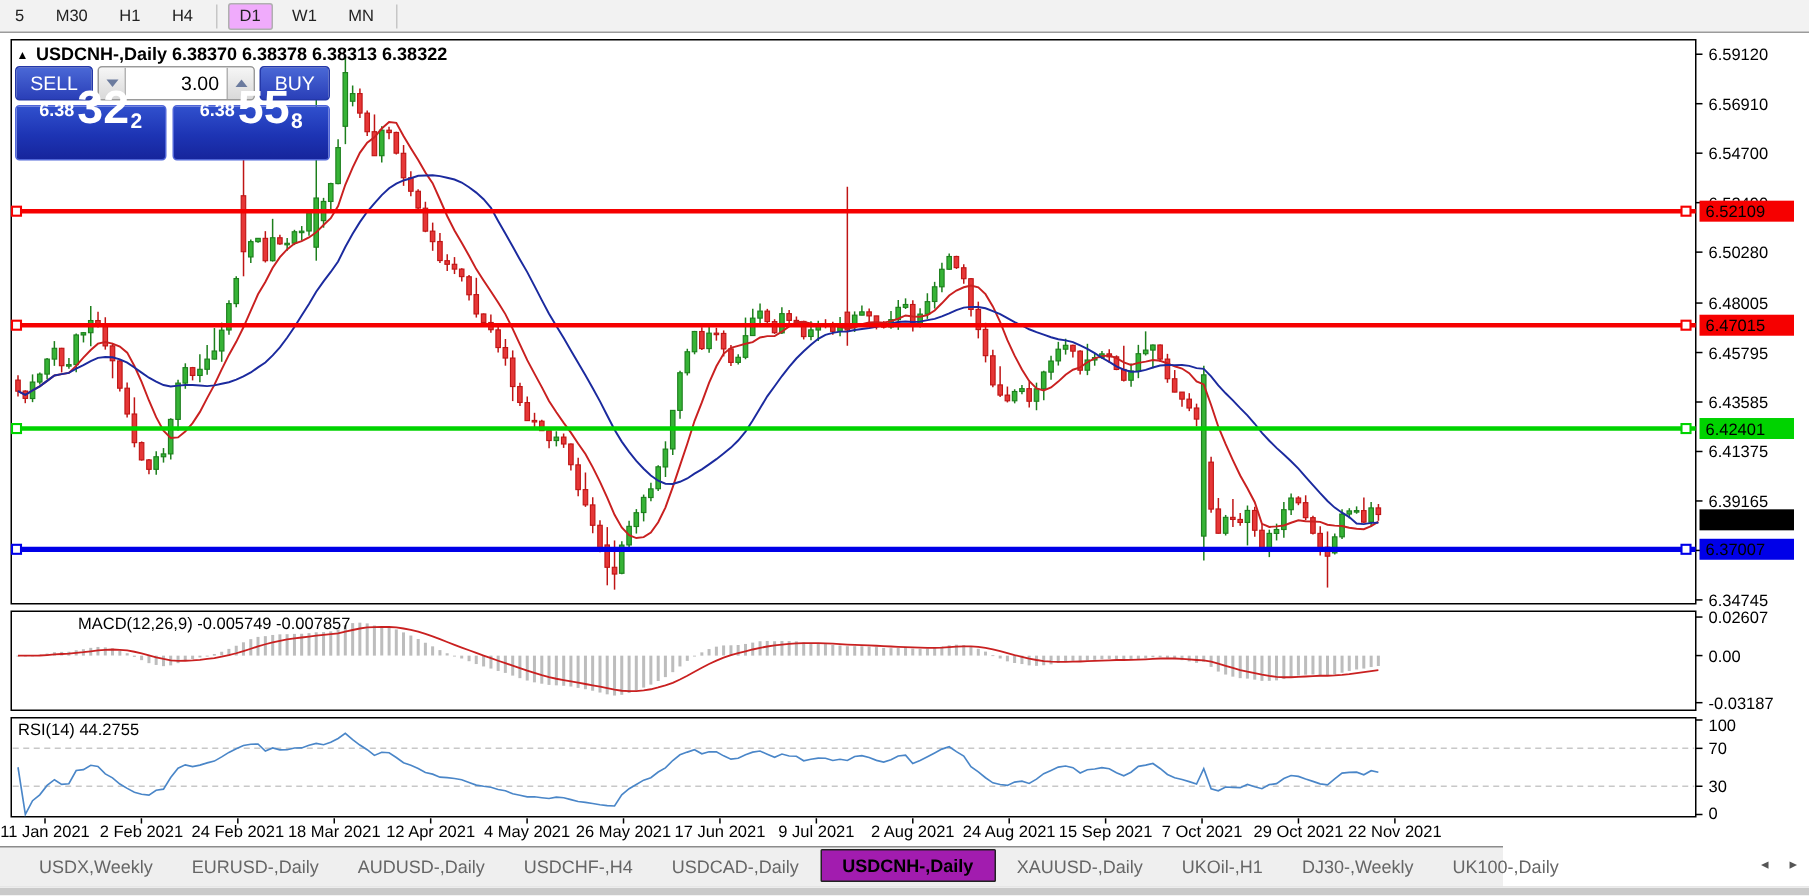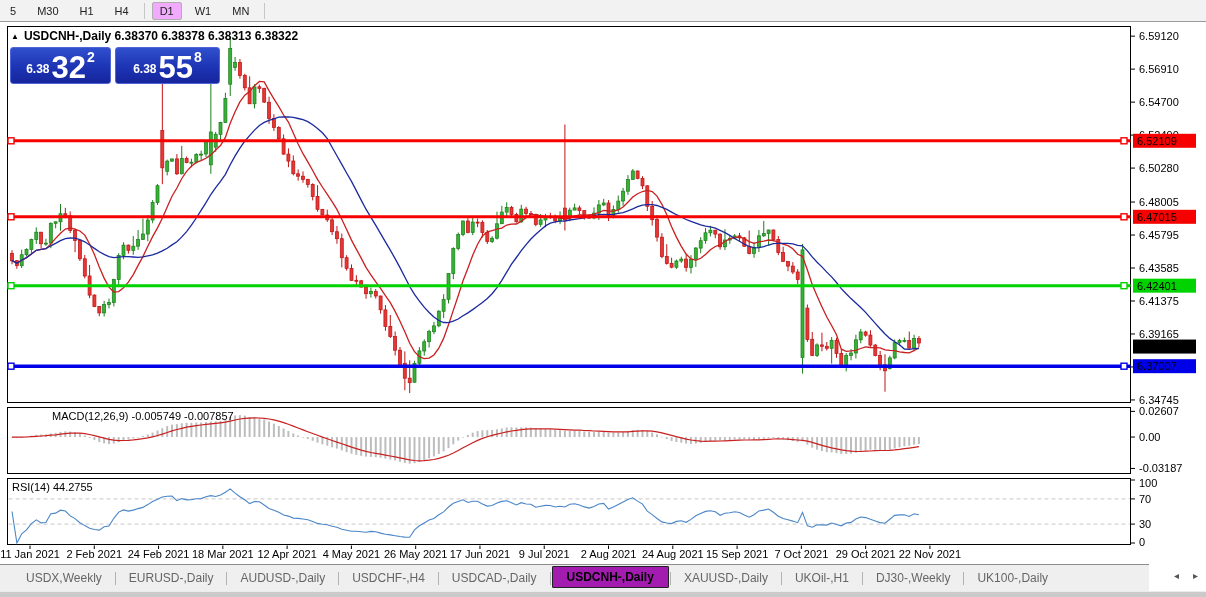--- a/index.html
+++ b/index.html
@@ -33,33 +33,33 @@
           align-items:center; justify-content:center; cursor:pointer; }
   .tri-down { width:0; height:0; border-left:4px solid transparent; border-right:4px solid transparent;
               border-top:5px solid #6b7b9e; display:inline-block; }
   .tri-up   { width:0; height:0; border-left:4px solid transparent; border-right:4px solid transparent;
               border-bottom:5px solid #6b7b9e; display:inline-block; }
   .vol { background:#fff; flex:1; text-align:right; font-size:13px; padding:3px 5px 0 0; color:#000;
          border-left:1px solid #b3b3b3; border-right:1px solid #b3b3b3; }
   .tp-row2 { display:flex; gap:4px; margin-top:3px; }
   .price-box { height:37px; border:1px solid #5066d8; border-radius:3px; color:#fff;
                background:linear-gradient(180deg,#3050cd 0%,#1d34b4 55%,#16259c 100%);
-               display:flex; align-items:flex-end; justify-content:center; padding-bottom:0; cursor:pointer; }
+               display:flex; align-items:flex-end; justify-content:center; padding-bottom:19px; cursor:pointer; }
   .price-box.sell { width:101px; } .price-box.buy { width:105px; }
   .pp { font-size:12px; font-weight:700; margin:0 2px 7px 0; }
   .pb { font-size:31px; line-height:31px; font-weight:700; }
   .ps { font-size:14px; font-weight:600; align-self:flex-start; margin:1px 0 0 1px; }
 
   
   .ind-label { font-size:11px; color:#000; white-space:nowrap; }
   #macd-label { left:12px; top:410px;padding-left:40px; }
   #rsi-label  { left:12px; top:481px; }
 
   
-  #tab-bar { left:0; top:564px; width:1149px; height:27px; background:#efefef;
+  #tab-bar { left:0; top:564px; width:1002px; height:27px; background:#efefef;
              border-top:1px solid #8c8c8c; display:flex; align-items:center; padding-left:14px; }
   .tab { font-size:12px; color:#666; padding:4px 12px; white-space:nowrap; cursor:pointer; }
   .tab.active { background:#a21caf; color:#000; font-weight:600; border:1px solid #222; border-radius:1px;
                 padding:3px 14px; position:relative; top:-1px; }
   .tab-sep { width:1px; height:13px; background:#b3b3b3; margin:0 1px; }
   #tab-scroll { position:absolute; right:8px; top:570px; z-index:6; color:#555; font-size:10px;
                 display:flex; gap:14px; }
   #tab-scroll span { cursor:pointer; }
   #bottom-strip { left:0; top:591px; width:1206px; height:6px; background:#cacaca;
                   border-top:1px solid #ececec; }
@@ -745,20 +745,33 @@
     <span class="tsep-line"></span>
     <button class="tf-btn active">D1</button>
     <button class="tf-btn">W1</button>
     <button class="tf-btn">MN</button>
     <span class="tsep-line"></span>
   </div>
 
 <div class="overlay" id="chart-title"><span id="collapse-icon">▲</span><span>USDCNH-,Daily 6.38370 6.38378 6.38313 6.38322</span></div>
 
 <div class="overlay" id="trade-panel">
+  <div class="tp-row1">
+    <button class="tp-btn sell">SELL</button>
+    <div class="spinner">
+      <button class="spin">
+        <span class="tri-down"></span>
+      </button>
+      <div class="vol">3.00</div>
+      <button class="spin">
+        <span class="tri-up"></span>
+      </button>
+    </div>
+    <button class="tp-btn buy">BUY</button>
+  </div>
   <div class="tp-row2">
     <div class="price-box sell">
       <span class="pp">6.38</span>
       <span class="pb">32</span>
       <span class="ps">2</span>
     </div>
     <div class="price-box buy">
       <span class="pp">6.38</span>
       <span class="pb">55</span>
       <span class="ps">8</span>

